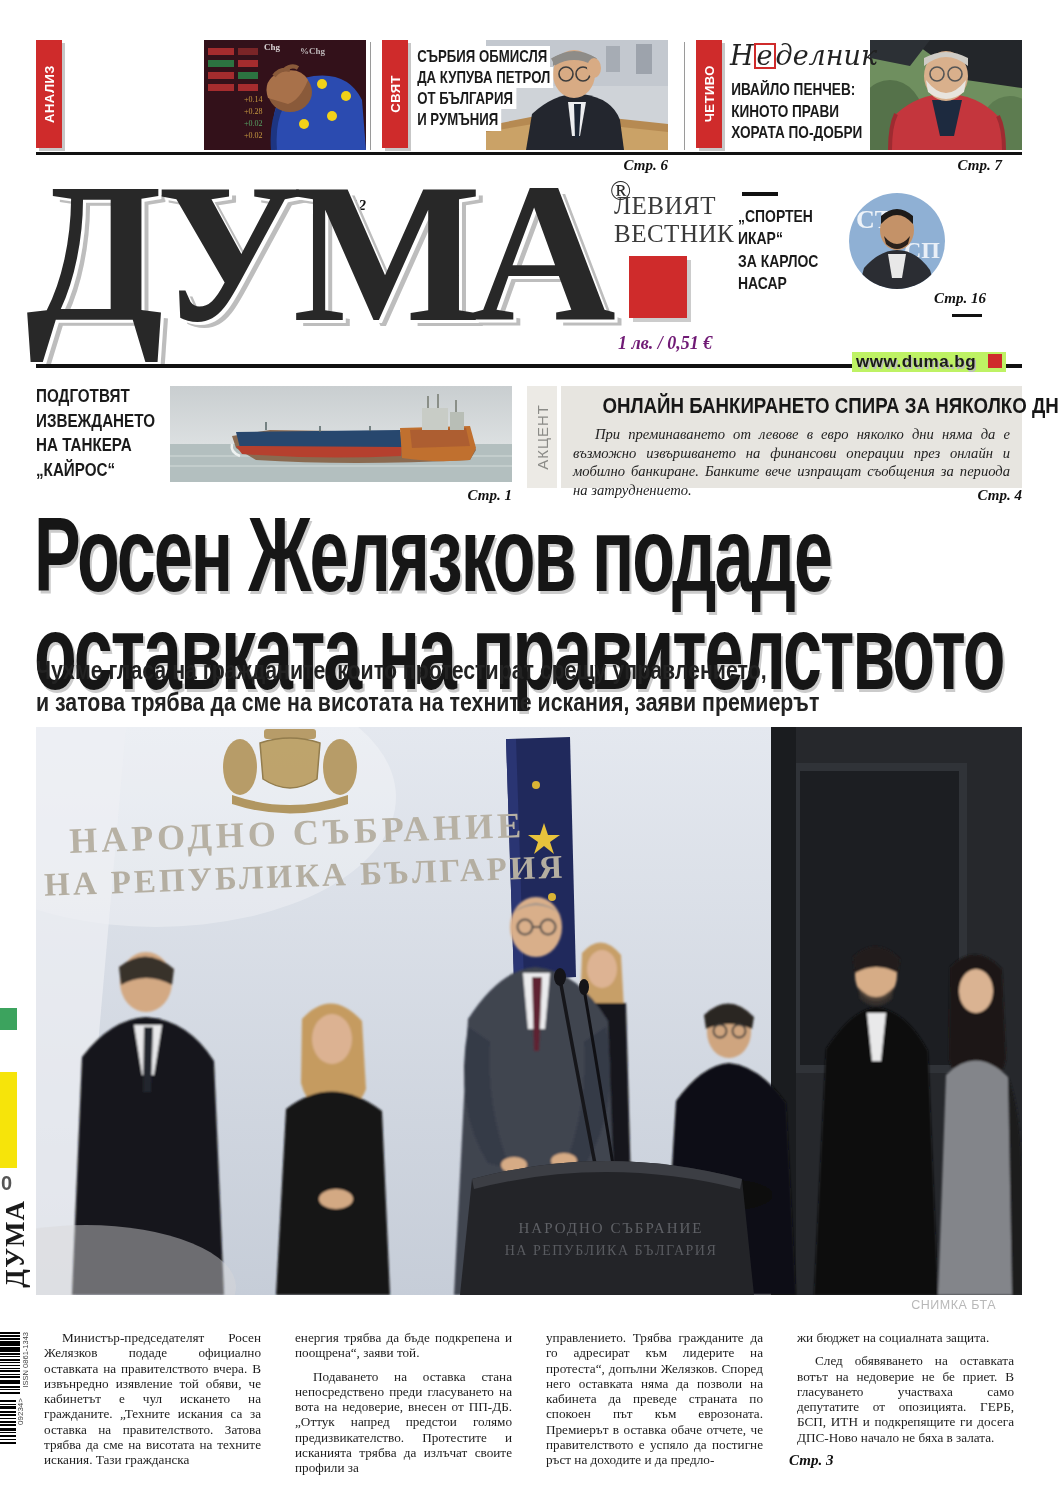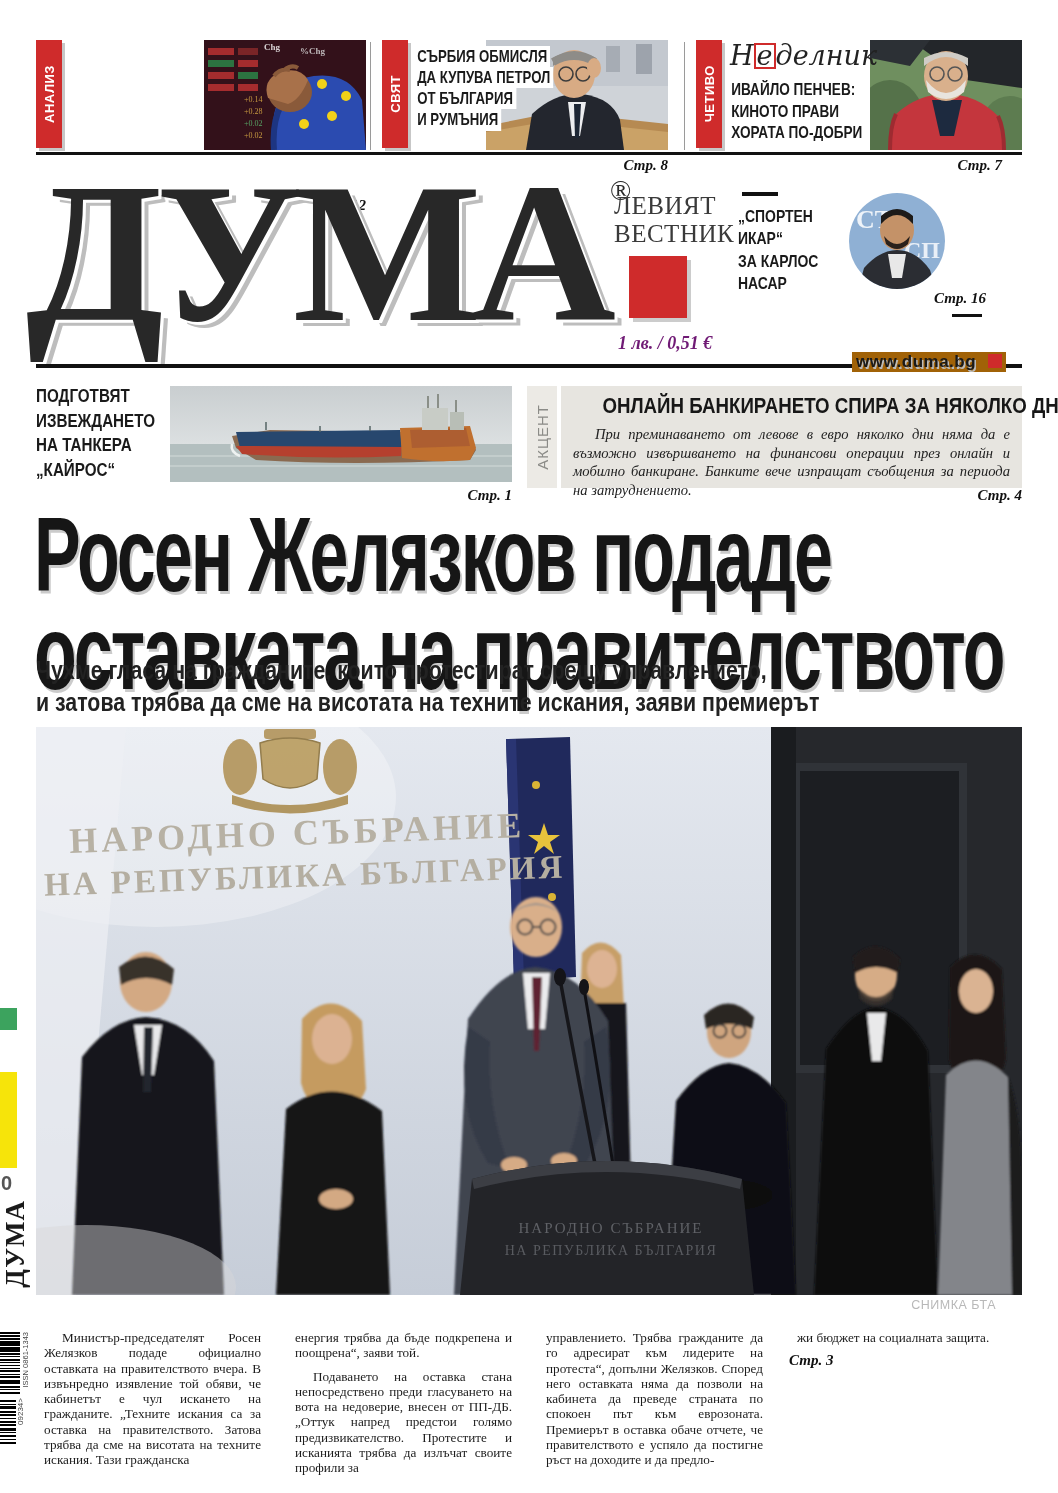--- a/index.html
+++ b/index.html
@@ -135,21 +135,21 @@
     </div>
     <div class="abs" style="left:32px;top:40px;z-index:2;">
       <div><span class="tz-line cond" style="font-size:17px;transform:scaleX(.8);">ИВАЙЛО ПЕНЧЕВ:</span></div>
       <div><span class="tz-line cond" style="font-size:17px;transform:scaleX(.8);">КИНОТО ПРАВИ</span></div>
       <div><span class="tz-line cond" style="font-size:17px;transform:scaleX(.8);">ХОРАТА ПО-ДОБРИ</span></div>
     </div>
   </div>
 
   <div class="rule abs" style="left:36px;top:152px;width:986px;height:2.5px;"></div>
   <div class="pageref abs" style="left:250px;top:157px;width:116px;text-align:right;margin-top:40px;">Стр. 12</div>
-  <div class="pageref abs" style="left:552px;top:157px;width:116px;text-align:right;">Стр. 8</div>
+  <div class="pageref abs" style="left:552px;top:157px;width:116px;text-align:right;">Стр. 6</div>
   <div class="pageref abs" style="left:886px;top:157px;width:116px;text-align:right;">Стр. 7</div>
 
   <div class="abs" style="left:26px;top:168px;height:180px;">
     <span style="font-family:'Liberation Serif',serif;font-weight:bold;font-size:200px;line-height:170px;letter-spacing:-10px;color:#282828;text-shadow:3px 3px 0 #ffffff,7px 6px 0 #bdbdbd;">ДУМА</span><span style="font-family:'Liberation Serif',serif;font-size:28px;vertical-align:120px;color:#2a2a2a;margin-left:4px;">®</span>
   </div>
   <div class="abs serif" style="left:614px;top:192px;font-size:25px;color:#3a3a3a;line-height:1.12;letter-spacing:.5px;">
     <div>ЛЕВИЯТ</div>
     <div>ВЕСТНИК</div>
   </div>
   <div class="abs" style="left:629px;top:256px;width:58px;height:62px;background:#cf2b2b;box-shadow:4px 4px 0 #cccccc;"></div>
@@ -177,21 +177,21 @@
       <path d="M33,32 Q49,14 65,32 L65,24 Q49,10 33,24 Z" fill="#1d1a18"></path>
       <path d="M36,44 Q49,60 62,44 L60,52 Q49,62 38,52 Z" fill="#2a211c"></path>
     </g>
   </svg>
   <div class="pageref abs" style="left:900px;top:290px;width:86px;text-align:right;">Стр. 16</div>
   <div class="rule abs" style="left:952px;top:314px;width:30px;height:3px;"></div>
 
   <div class="abs serif" style="left:618px;top:333px;font-size:18px;font-weight:bold;font-style:italic;color:#701a75;">1 лв. / 0,51 €</div>
 
   <div class="rule abs" style="left:36px;top:364px;width:986px;height:3.5px;"></div>
-  <div class="abs" style="left:852px;top:352px;background:#a16207;padding:0 4px;z-index:2;">
+  <div class="abs" style="left:852px;top:352px;background:#bef264;padding:0 4px;z-index:2;">
     <span class="sans" style="font-weight:bold;font-size:17px;letter-spacing:.5px;color:#1a1a1a;text-shadow:1.5px 1.5px 0 #bbb;">www.duma.bg</span>
     <span class="redsq" style="width:14px;height:14px;margin-left:8px;vertical-align:-1px;"></span>
   </div>
 
   <div class="abs" style="left:36px;top:384px;">
     <div><span class="cond sans" style="font-size:19px;font-weight:bold;transform:scaleX(.8);line-height:1.3;white-space:nowrap;">ПОДГОТВЯТ</span></div>
     <div><span class="cond sans" style="font-size:19px;font-weight:bold;transform:scaleX(.8);line-height:1.3;white-space:nowrap;">ИЗВЕЖДАНЕТО</span></div>
     <div><span class="cond sans" style="font-size:19px;font-weight:bold;transform:scaleX(.8);line-height:1.3;white-space:nowrap;">НА ТАНКЕРА</span></div>
     <div><span class="cond sans" style="font-size:19px;font-weight:bold;transform:scaleX(.8);line-height:1.3;white-space:nowrap;">„КАЙРОС“</span></div>
   </div>
@@ -350,20 +350,21 @@
   </div>
   <div class="abs bodycol" style="left:538px;top:1322px;">
     <p>управлението. Трябва гражданите да го адресират към лидерите на протеста“, допълни Желязков. Според него оставката няма да позволи на кабинета да преведе страната по спокоен път към еврозоната. Премиерът в оставка обаче отчете, че правителството е успяло да постигне ръст на доходите и да предло-</p>
   </div>
   <div class="abs bodycol" style="left:287px;top:1322px;">
     <p>енергия трябва да бъде подкрепена и поощрена“, заяви той.</p>
     <p class="ind">Подаването на оставка стана непосредствено преди гласуването на вота на недоверие, внесен от ПП-ДБ. „Оттук напред предстои голямо предизвикателство. Протестите и исканията трябва да излъчат своите профили за</p>
   </div>
   <div class="abs bodycol" style="left:789px;top:1322px;">
     <p>жи бюджет на социалната защита.</p>
+    <p class="ind">След обявяването на оставката вотът на недоверие не бе приет. В гласуването участваха само депутатите от опозицията. ГЕРБ, БСП, ИТН и подкрепящите ги досега ДПС-Ново начало не бяха в залата.</p>
     <div class="pageref" style="text-align:left;margin-top:4px;">Стр. 3</div>
   </div>
 
   <div class="abs" style="left:0;top:1008px;width:17px;height:22px;background:#3ca35e;"></div>
   <div class="abs" style="left:0;top:1072px;width:17px;height:96px;background:#f6e40a;"></div>
   <div class="abs sans" style="left:1px;top:1172px;font-size:20px;font-weight:bold;color:#555;">0</div>
   <div class="abs" style="left:0px;top:1200px;height:100px;">
     <span class="vtext serif" style="font-weight:bold;font-size:27px;letter-spacing:1px;color:#1a1a1a;">ДУМА</span>
   </div>
   <div class="abs" style="left:0;top:1332px;width:20px;height:62px;background:

